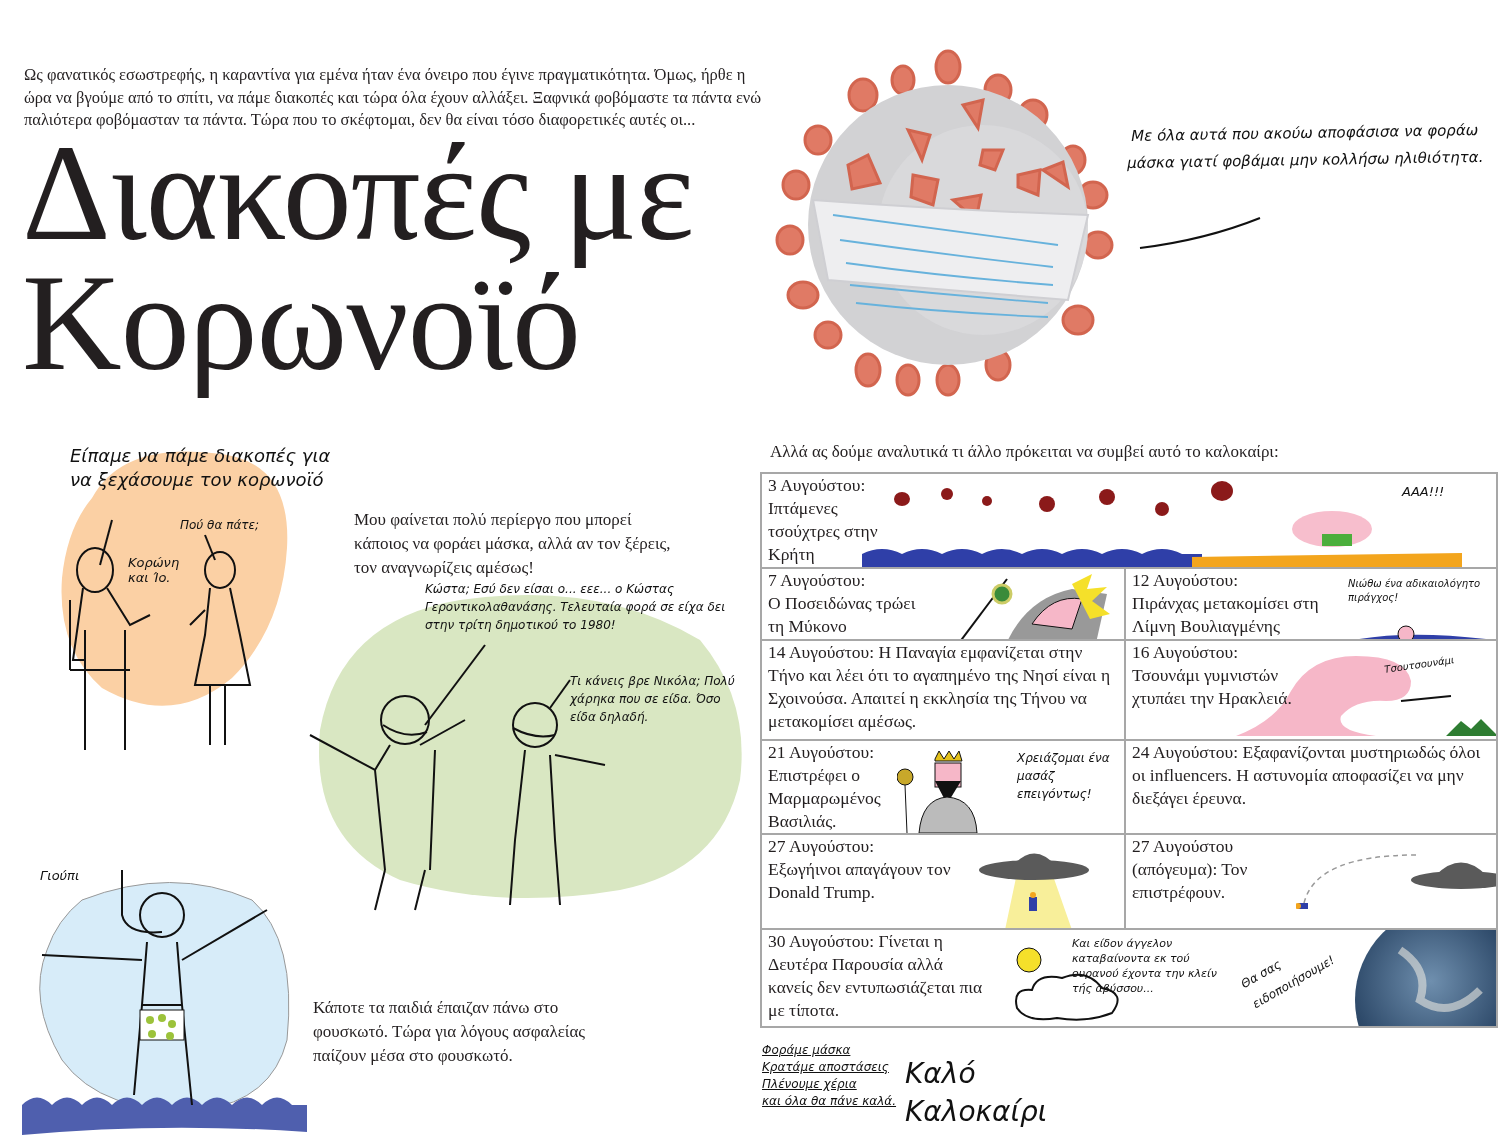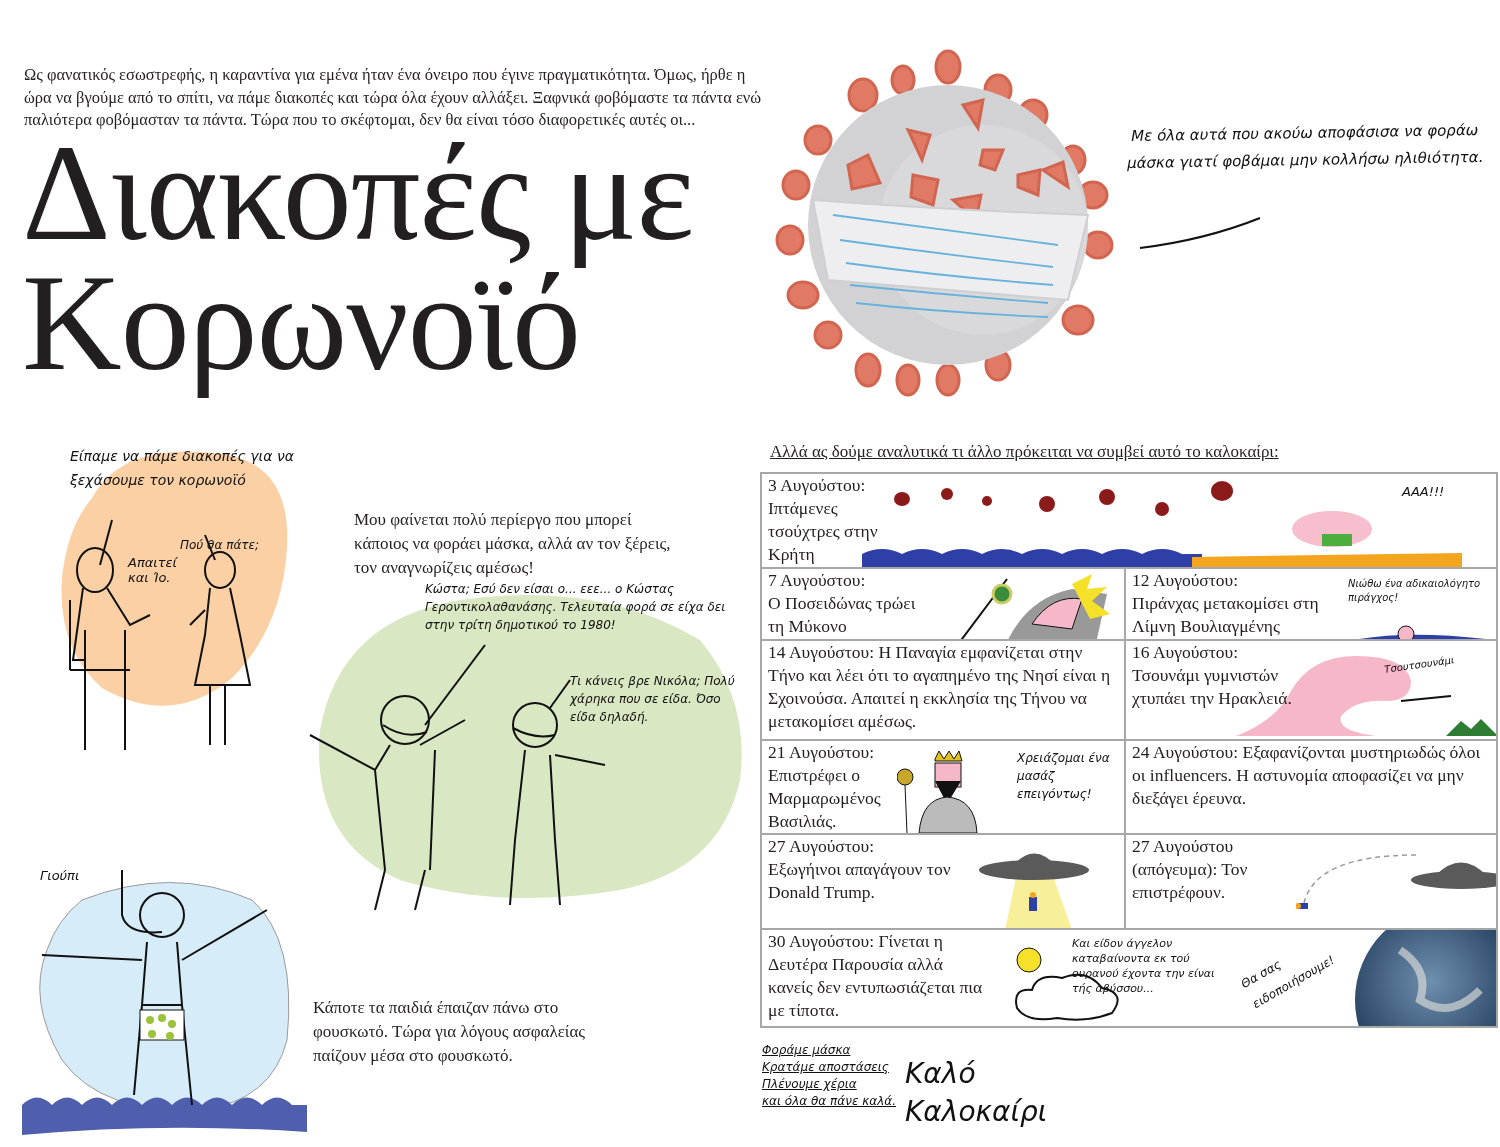--- a/index.html
+++ b/index.html
@@ -4,21 +4,21 @@
 <style>
   html,body{margin:0;padding:0;background:#fff;}
   body{width:1500px;height:1147px;position:relative;overflow:hidden;font-family:"Liberation Serif",serif;color:#231f20;}
   .abs{position:absolute;}
   .intro{left:24px;top:28px;width:740px;font-size:16.5px;line-height:22.5px;margin-top:36px;}
   .title{left:22px;top:128px;font-size:138px;line-height:130px;letter-spacing:-1px;font-weight:400;}
   .hand{font-family:"DejaVu Sans",sans-serif;font-style:italic;color:#111;}
   .virus-note{left:1125px;top:120px;width:360px;font-size:15px;line-height:27px;transform:rotate(-1deg);text-align:center;}
   .blob{position:absolute;}
   .body-text{font-size:17px;line-height:24px;}
-  .cal-intro{left:770px;top:440px;font-size:17px;text-decoration:underline;}
+  .cal-intro{left:770px;top:440px;font-size:17px;}
   table.cal{position:absolute;left:760px;top:472px;width:738px;border-collapse:collapse;font-size:17.5px;line-height:23px;}
   table.cal td{border:2px solid #a7a7a7;vertical-align:top;padding:0 6px;position:relative;overflow:hidden;}
   .cell-text{position:relative;z-index:2;}
   .art{position:absolute;z-index:1;}
   .footer-note{left:762px;top:1042px;font-size:12px;line-height:17px;text-decoration:underline;}
   .footer-big{left:905px;top:1055px;font-size:28px;line-height:38px;}
 </style>
 </head>
 <body>
 
@@ -73,23 +73,23 @@
 </svg>
 
 <div class="abs hand virus-note">Με όλα αυτά που ακούω αποφάσισα να φοράω μάσκα γιατί φοβάμαι μην κολλήσω ηλιθιότητα.</div>
 <svg class="abs" style="left:1135px;top:215px" width="140" height="40">
     <path d="M5 33 Q70 25 125 3" stroke="#111" stroke-width="2" fill="none"></path>
   </svg>
 
 <svg class="blob" style="left:52px;top:438px" width="260" height="290">
   <path d="M40 60 Q70 5 160 15 Q240 20 235 110 Q230 190 180 240 Q120 290 50 250 Q5 210 10 140 Q15 90 40 60Z" fill="#fbd0a4"></path>
 </svg>
-<div class="abs hand" style="left:70px;top:444px;font-size:14px;line-height:24px;width:270px">Είπαμε να πάμε διακοπές για να ξεχάσουμε τον κορωνοϊό</div>
-<div class="abs hand" style="left:180px;top:538px;font-size:12px">Πού θα πάτε;</div>
-<div class="abs hand" style="left:128px;top:555px;font-size:13px;width:60px">Απαιτεί και Ίο.</div>
+<div class="abs hand" style="left:70px;top:444px;font-size:18px;line-height:24px;width:270px">Είπαμε να πάμε διακοπές για να ξεχάσουμε τον κορωνοϊό</div>
+<div class="abs hand" style="left:180px;top:518px;font-size:12px">Πού θα πάτε;</div>
+<div class="abs hand" style="left:128px;top:555px;font-size:13px;width:60px">Κορώνη και Ίο.</div>
 <svg class="abs" style="left:55px;top:510px" width="200" height="270">
   <g stroke="#111" stroke-width="2" fill="none">
     <path d="M57 10 L45 55"></path>
       <path d="M150 25 L160 50"></path>
     <ellipse cx="40" cy="60" rx="18" ry="22"></ellipse>
       <path d="M28 78 L18 150 L30 150 M52 78 L75 115 L95 105"></path>
     <path d="M15 90 L15 160 M30 120 L30 240 M70 120 L70 240 M15 160 L75 160"></path>
     <ellipse cx="165" cy="60" rx="15" ry="18"></ellipse>
       <path d="M155 78 L150 125 L140 175 L195 175 L185 125 L175 78"></path>
     <path d="M155 175 L155 235 M170 175 L170 235 M150 100 L135 115"></path>
@@ -264,21 +264,21 @@
   <tr style="height:98px">
     <td colspan="2">
       <div class="cell-text" style="width:220px">
         <span>30 Αυγούστου:</span>
         <span>Γίνεται η Δευτέρα Παρουσία αλλά κανείς δεν εντυπωσιάζεται πια με τίποτα.</span>
       </div>
       <svg class="art" style="left:245px;top:8px" width="130" height="85">
         <circle cx="22" cy="22" r="12" fill="#f5e02a" stroke="#111"></circle>
         <path d="M10 70 Q5 50 25 52 Q30 35 55 40 Q80 30 95 50 Q120 55 105 75 Q80 85 50 80 Q20 85 10 70Z" fill="#fff" stroke="#111" stroke-width="2"></path>
       </svg>
-      <div class="abs hand" style="left:310px;top:6px;width:150px;font-size:11px;line-height:15px;z-index:2">Και είδον άγγελον καταβαίνοντα εκ τού ουρανού έχοντα την είναι τής αβύσσου...</div>
+      <div class="abs hand" style="left:310px;top:6px;width:150px;font-size:11px;line-height:15px;z-index:2">Και είδον άγγελον καταβαίνοντα εκ τού ουρανού έχοντα την κλείν τής αβύσσου...</div>
       <div class="abs hand" style="left:480px;top:20px;width:90px;font-size:12px;transform:rotate(-30deg);z-index:2">Θα σας ειδοποιήσουμε!</div>
       <svg class="art" style="left:578px;top:0" width="160" height="98">
         <defs>
               <radialGradient id="eg" cx="40%" cy="40%" r="70%">
                 <stop offset="0%" stop-color="#6f8fae"></stop>
                 <stop offset="60%" stop-color="#2e4a6a"></stop>
                 <stop offset="100%" stop-color="#1b2a3a"></stop>
               </radialGradient>
             </defs>
         <circle cx="110" cy="70" r="95" fill="url(#eg)"></circle>

